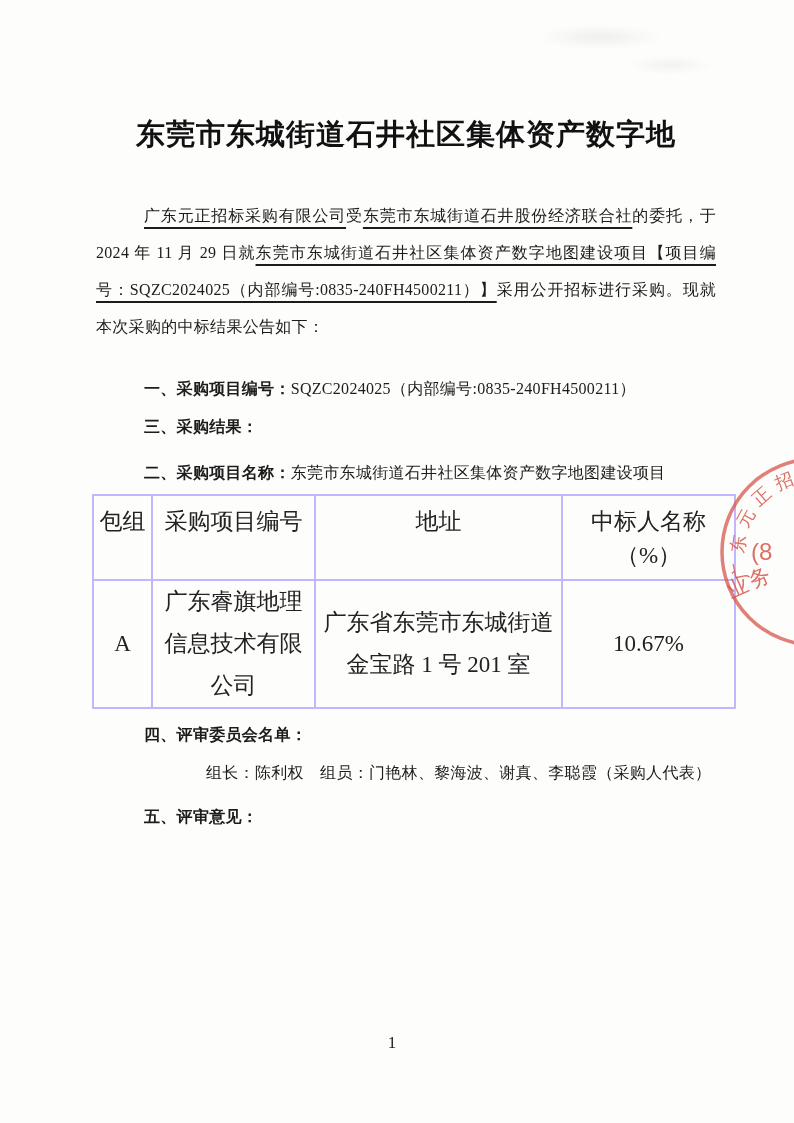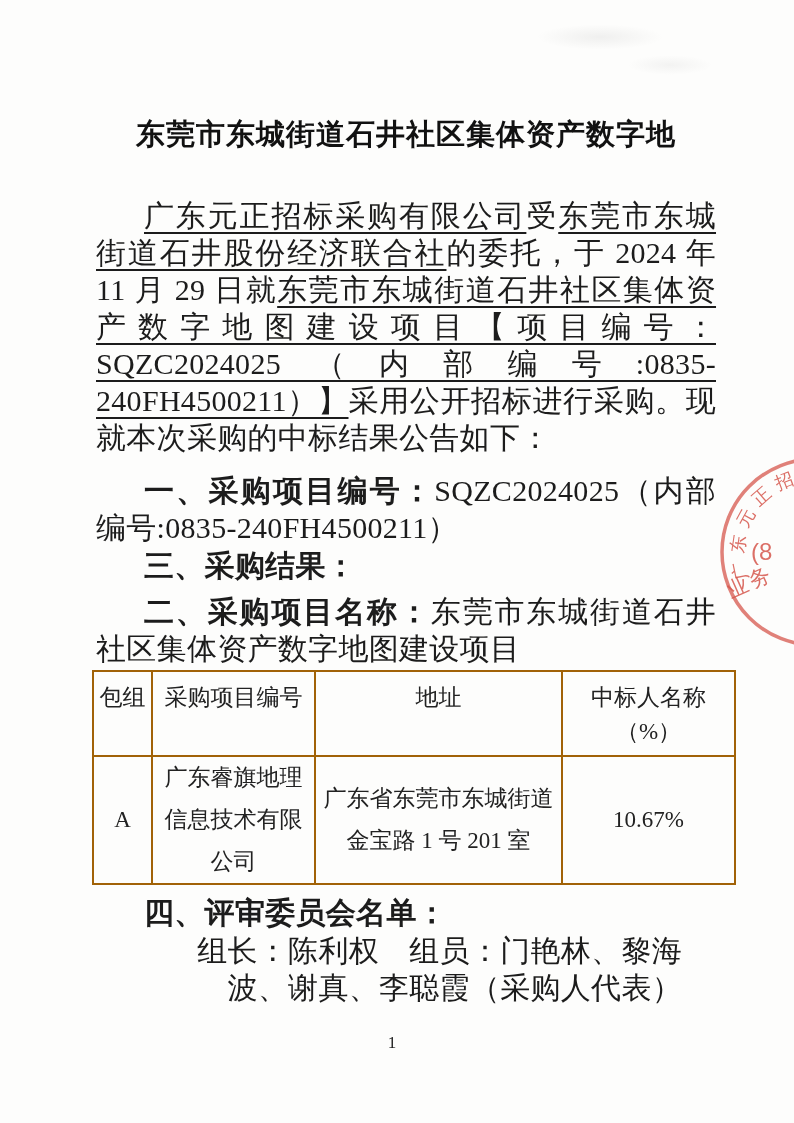--- a/index.html
+++ b/index.html
@@ -31,58 +31,59 @@
   .title {
     font-size: 29px;
     font-weight: bold;
     line-height: 61px;
     text-align: center;
     letter-spacing: 1px;
     color: #111;
   }
   .title-block { margin-bottom: 32px; }
   .para {
-    font-size: 30px;
+    font-size: 16px;
     line-height: 37px;
     letter-spacing: 0.3px;
     text-align: justify;
     margin: 0;
   }
   .indent { text-indent: 48px; }
   .u {
     text-decoration: underline;
     text-decoration-thickness: 1.5px;
     text-underline-offset: 6px;
   }
   .lbl { font-weight: bold; }
   .nobr { white-space: nowrap; }
-  .sec1 { margin-top: 16px; }
+  .sec1 { margin-top: 25px; }
   .sec2 { margin-top: 9px; }
   .sec3 { margin-top: 1px; }
-  .sec4 { margin-top: 9px; }
+  .sec4 { margin-top: 9px; font-family: Liberation Mono, monospace; }
   .sec5 { margin-top: 5px; }
   .committee {
-    margin: 1px 0 0 70px;
+    margin: 1px 0 0 110px;
     width: 516px;
-    text-align: right;
+    text-align: left;
+    font-family: Liberation Mono, monospace;
   }
   table.result {
     border-collapse: collapse;
     table-layout: fixed;
     width: 642px;
     margin: 3px 0 0 -4px;
     font-size: 23px;
     color: #222;
   }
   table.result col.c1 { width: 59px; }
   table.result col.c2 { width: 163px; }
   table.result col.c3 { width: 247px; }
   table.result col.c4 { width: 173px; }
   table.result th, table.result td {
-    border: 2px solid #a16207;
+    border: 2px solid #c4b5fd;
     text-align: center;
     font-weight: normal;
     padding: 0 5px;
   }
   table.result th {
     vertical-align: top;
     padding-top: 9px;
     height: 74px;
     line-height: 34px;
     white-space: pre-line;
@@ -150,20 +151,21 @@
           <td>广东省东莞市东城街道金宝路 1 号 201 室</td>
           <td>10.67%</td>
         </tr>
       </tbody>
     </table>
 
     <p class="para indent sec4"><span class="lbl">四、评审委员会名单：</span></p>
 
     <p class="para committee">组长：陈利权　组员：门艳林、黎海波、谢真、李聪霞（采购人代表）</p>
 
+    <p class="para indent sec5"><span class="lbl">五、评审意见：</span></p>
 
   </div>
 
   <svg class="stamp-svg" width="200" height="230" viewBox="0 0 200 230">
     <defs>
       <path id="stampArc" d="M 55.7 142 A 71 71 0 1 1 184.3 142" fill="none"></path>
     </defs>
     <circle cx="120" cy="112" r="93" fill="none" stroke="#d6574d" stroke-width="3.5" opacity="0.75"></circle>
     <text font-size="18" letter-spacing="7" fill="#d6574d" opacity="0.85">
       <textPath href="#stampArc" startOffset="4">广东元正招标采</textPath>

